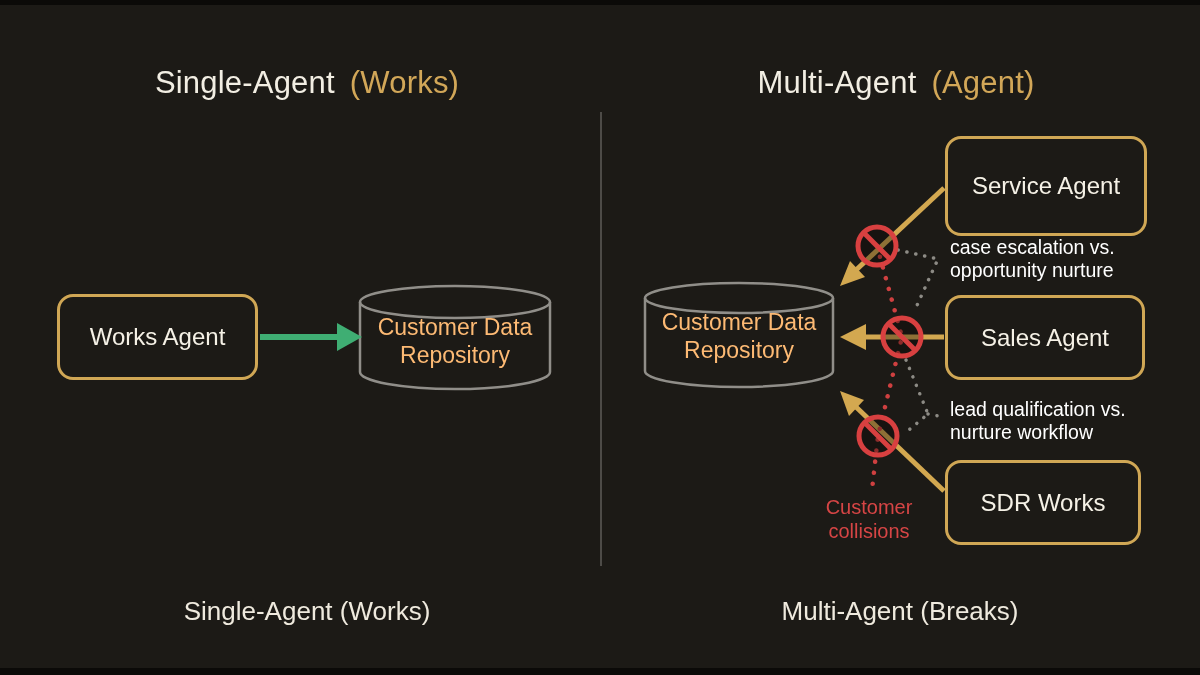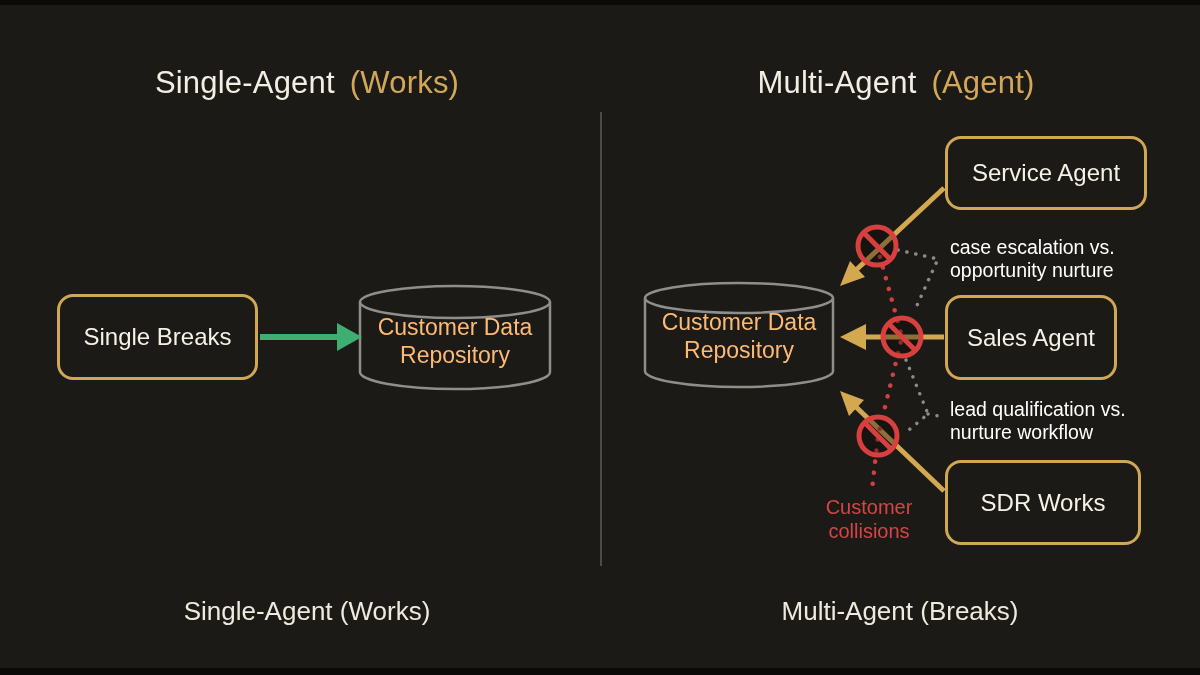--- a/index.html
+++ b/index.html
@@ -103,37 +103,37 @@
   </svg>
 
   <div class="txt panel-title" style="left:57px;top:65px;width:500px;">
     <span>Single-Agent</span><span class="accent">(Works)</span>
   </div>
   <div class="txt panel-title" style="left:646px;top:65px;width:500px;">
     <span>Multi-Agent</span><span class="accent">(Agent)</span>
   </div>
 
   <div class="agent-box" style="left:57px;top:294px;width:201px;height:86px;">
-    <span>Single Breaks</span>
+    <span>Works Agent</span>
   </div>
 
   <div class="txt cyl-label" style="left:370px;top:313px;width:170px;">
     <span>Customer Data</span>
     <span>Repository</span>
   </div>
 
   <div class="txt cyl-label" style="left:654px;top:308px;width:170px;">
     <span>Customer Data</span>
     <span>Repository</span>
   </div>
 
-  <div class="agent-box" style="left:945px;top:136px;width:202px;height:74px;">
+  <div class="agent-box" style="left:945px;top:136px;width:202px;height:100px;">
     <span>Service Agent</span>
   </div>
-  <div class="agent-box" style="left:945px;top:295px;width:172px;height:85px;">
+  <div class="agent-box" style="left:945px;top:295px;width:200px;height:85px;">
     <span>Sales Agent</span>
   </div>
   <div class="agent-box" style="left:945px;top:460px;width:196px;height:85px;">
     <span>SDR Works</span>
   </div>
 
   <div class="txt conflict-label" style="left:950px;top:236px;width:192px;">
     <span>case escalation vs.</span>
     <span>opportunity nurture</span>
   </div>

